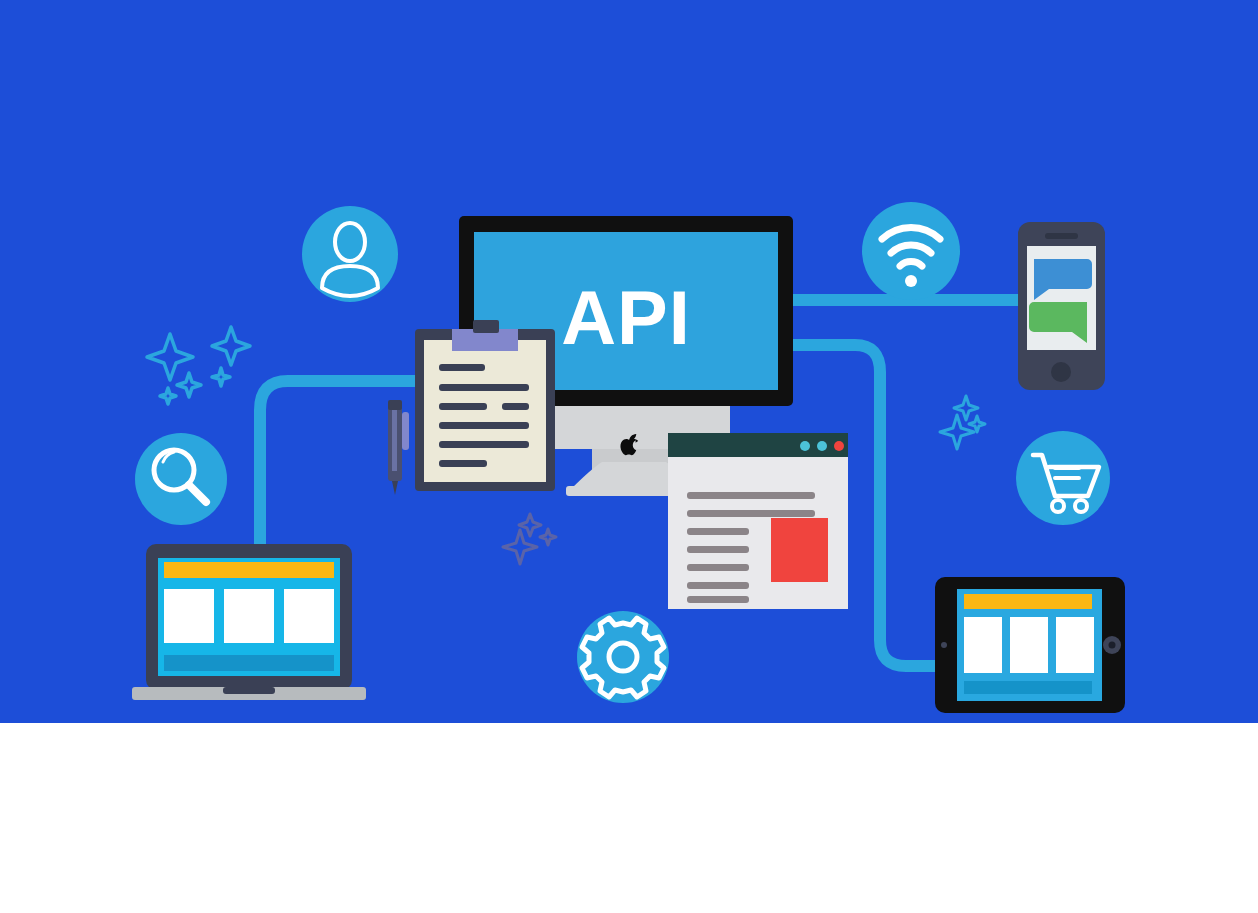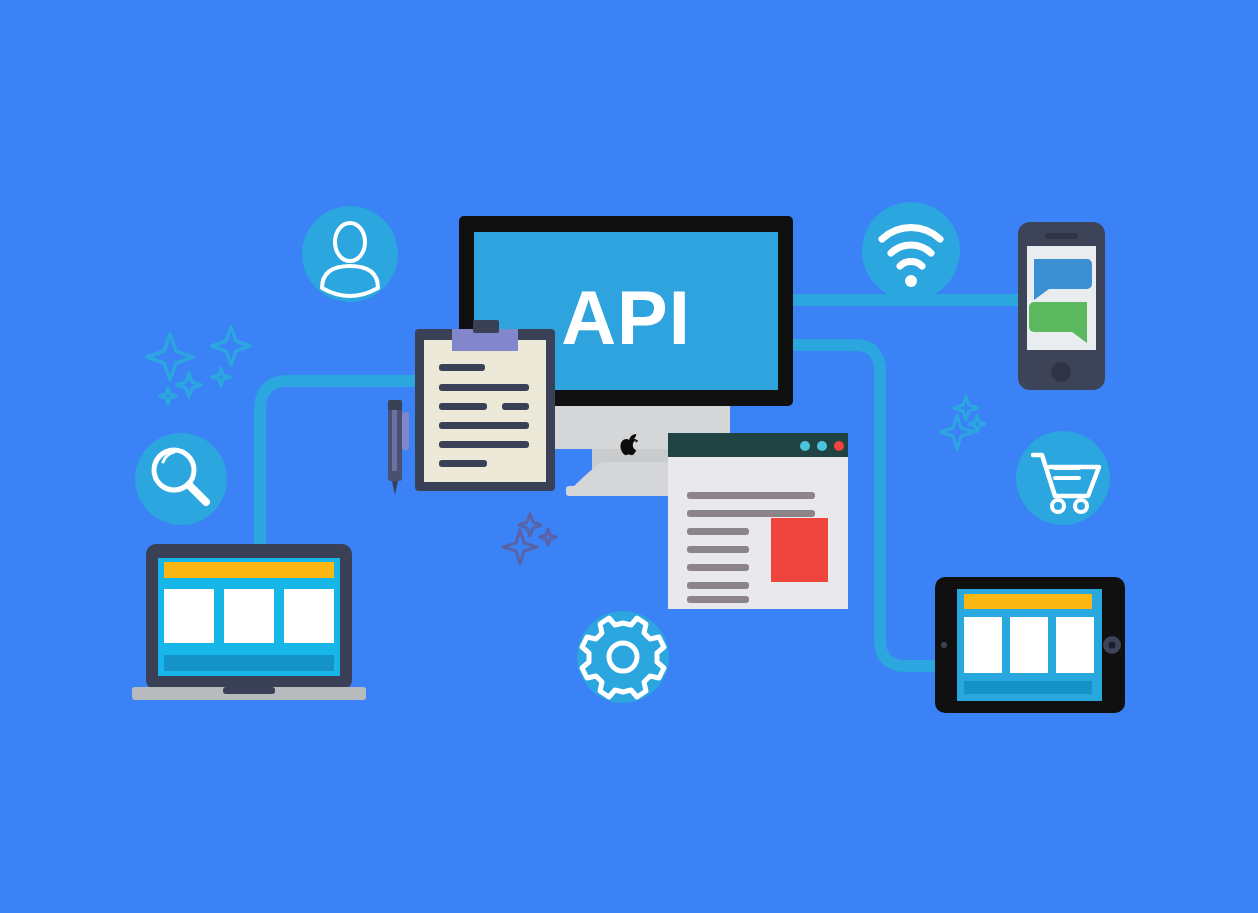--- a/index.html
+++ b/index.html
@@ -7,22 +7,22 @@
     margin: 0;
     padding: 0;
     background: #ffffff;
   }
   body {
     font-family: "Liberation Sans", sans-serif;
   }
   #stage {
     position: relative;
     width: 1258px;
-    height: 913px;
-    background: #3b82f6;
+    height: 723px;
+    background: #1d4ed8;
     overflow: hidden;
     text-decoration: underline;
   }
   #stage svg {
     display: block;
   }
   .api-label {
     font-family: "Liberation Sans", sans-serif;
     font-weight: bold;
     font-size: 76px;

